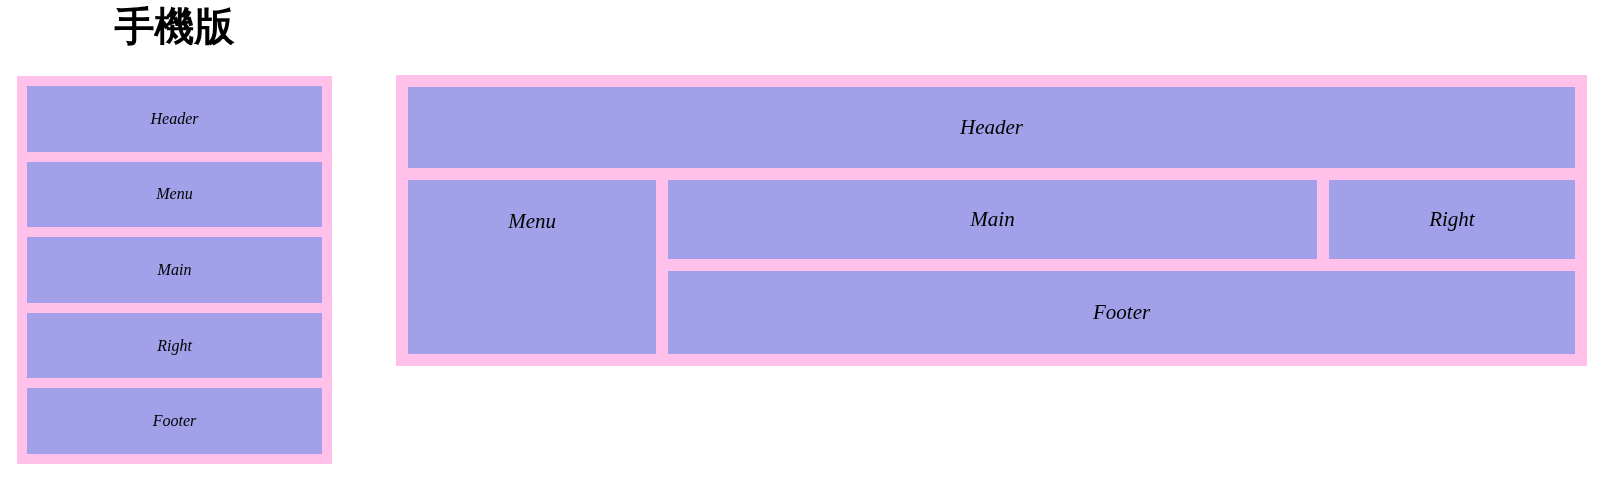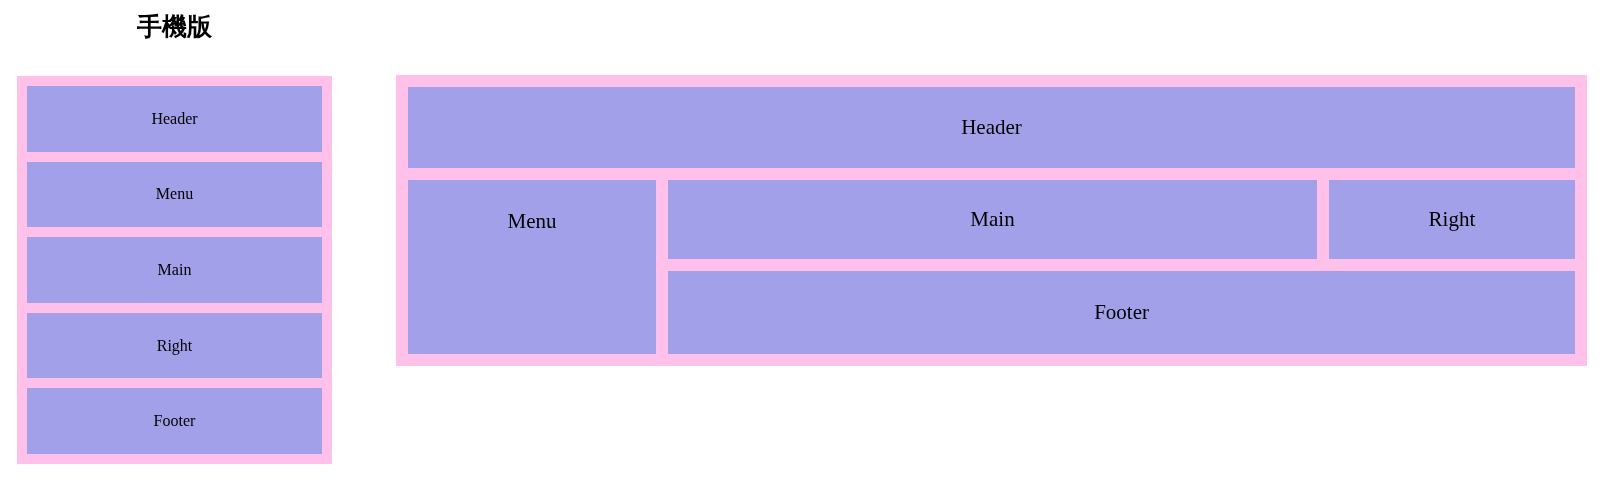--- a/index.html
+++ b/index.html
@@ -18,34 +18,35 @@
   }
   .stage { position: relative; width: 1600px; height: 489px; }
 
   .panel-title {
     position: absolute;
     margin: 0;
     top: 6px;
     text-align: center;
     font-family: "Liberation Sans", "DejaVu Sans", sans-serif;
     font-weight: bold;
-    font-size: 25px;
+    font-size: 40px;
     line-height: 40px;
     color: var(--title-text);
   }
   .panel-title.mobile { left: 17px; width: 315px; }
   .panel-title.desktop { left: 396px; width: 1191px; }
 
   .layout-box {
     background: var(--box-purple);
     color: var(--label-text);
     font-family: "Liberation Serif", "DejaVu Serif", serif;
     display: flex;
     align-items: center;
     justify-content: center;
+    font-style: italic;
   }
 
   
   .container-mobile {
     position: absolute;
     left: 17px; top: 76px;
     width: 315px; height: 388px;
     background: var(--container-pink);
     padding: 10px;
     display: flex;

